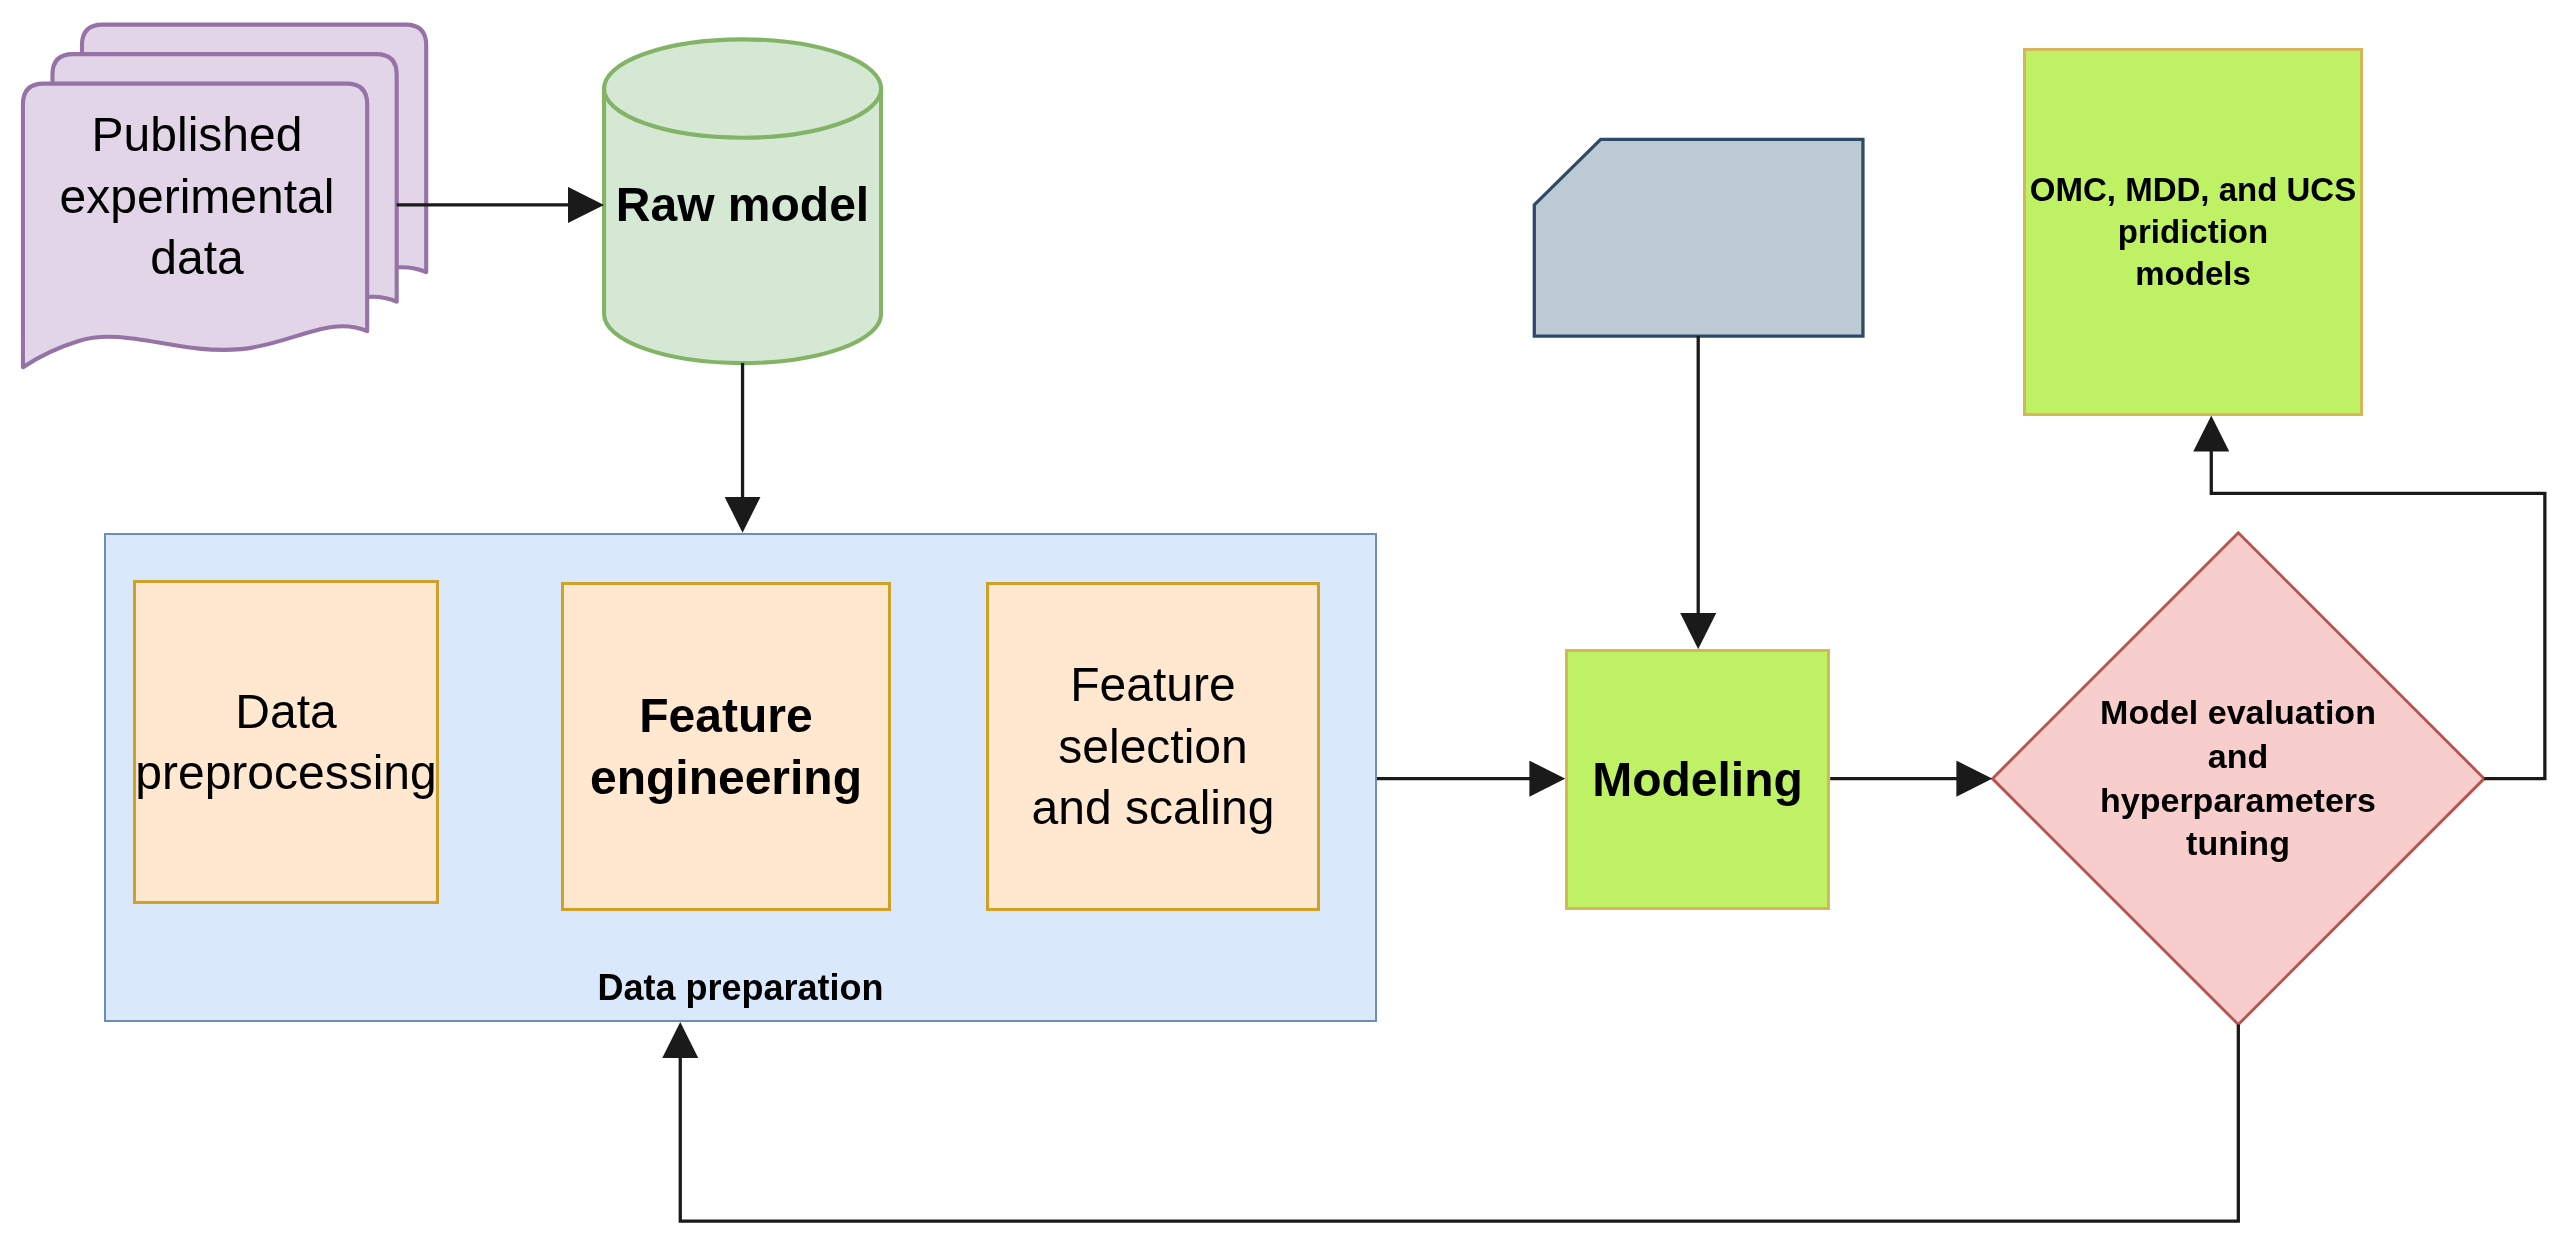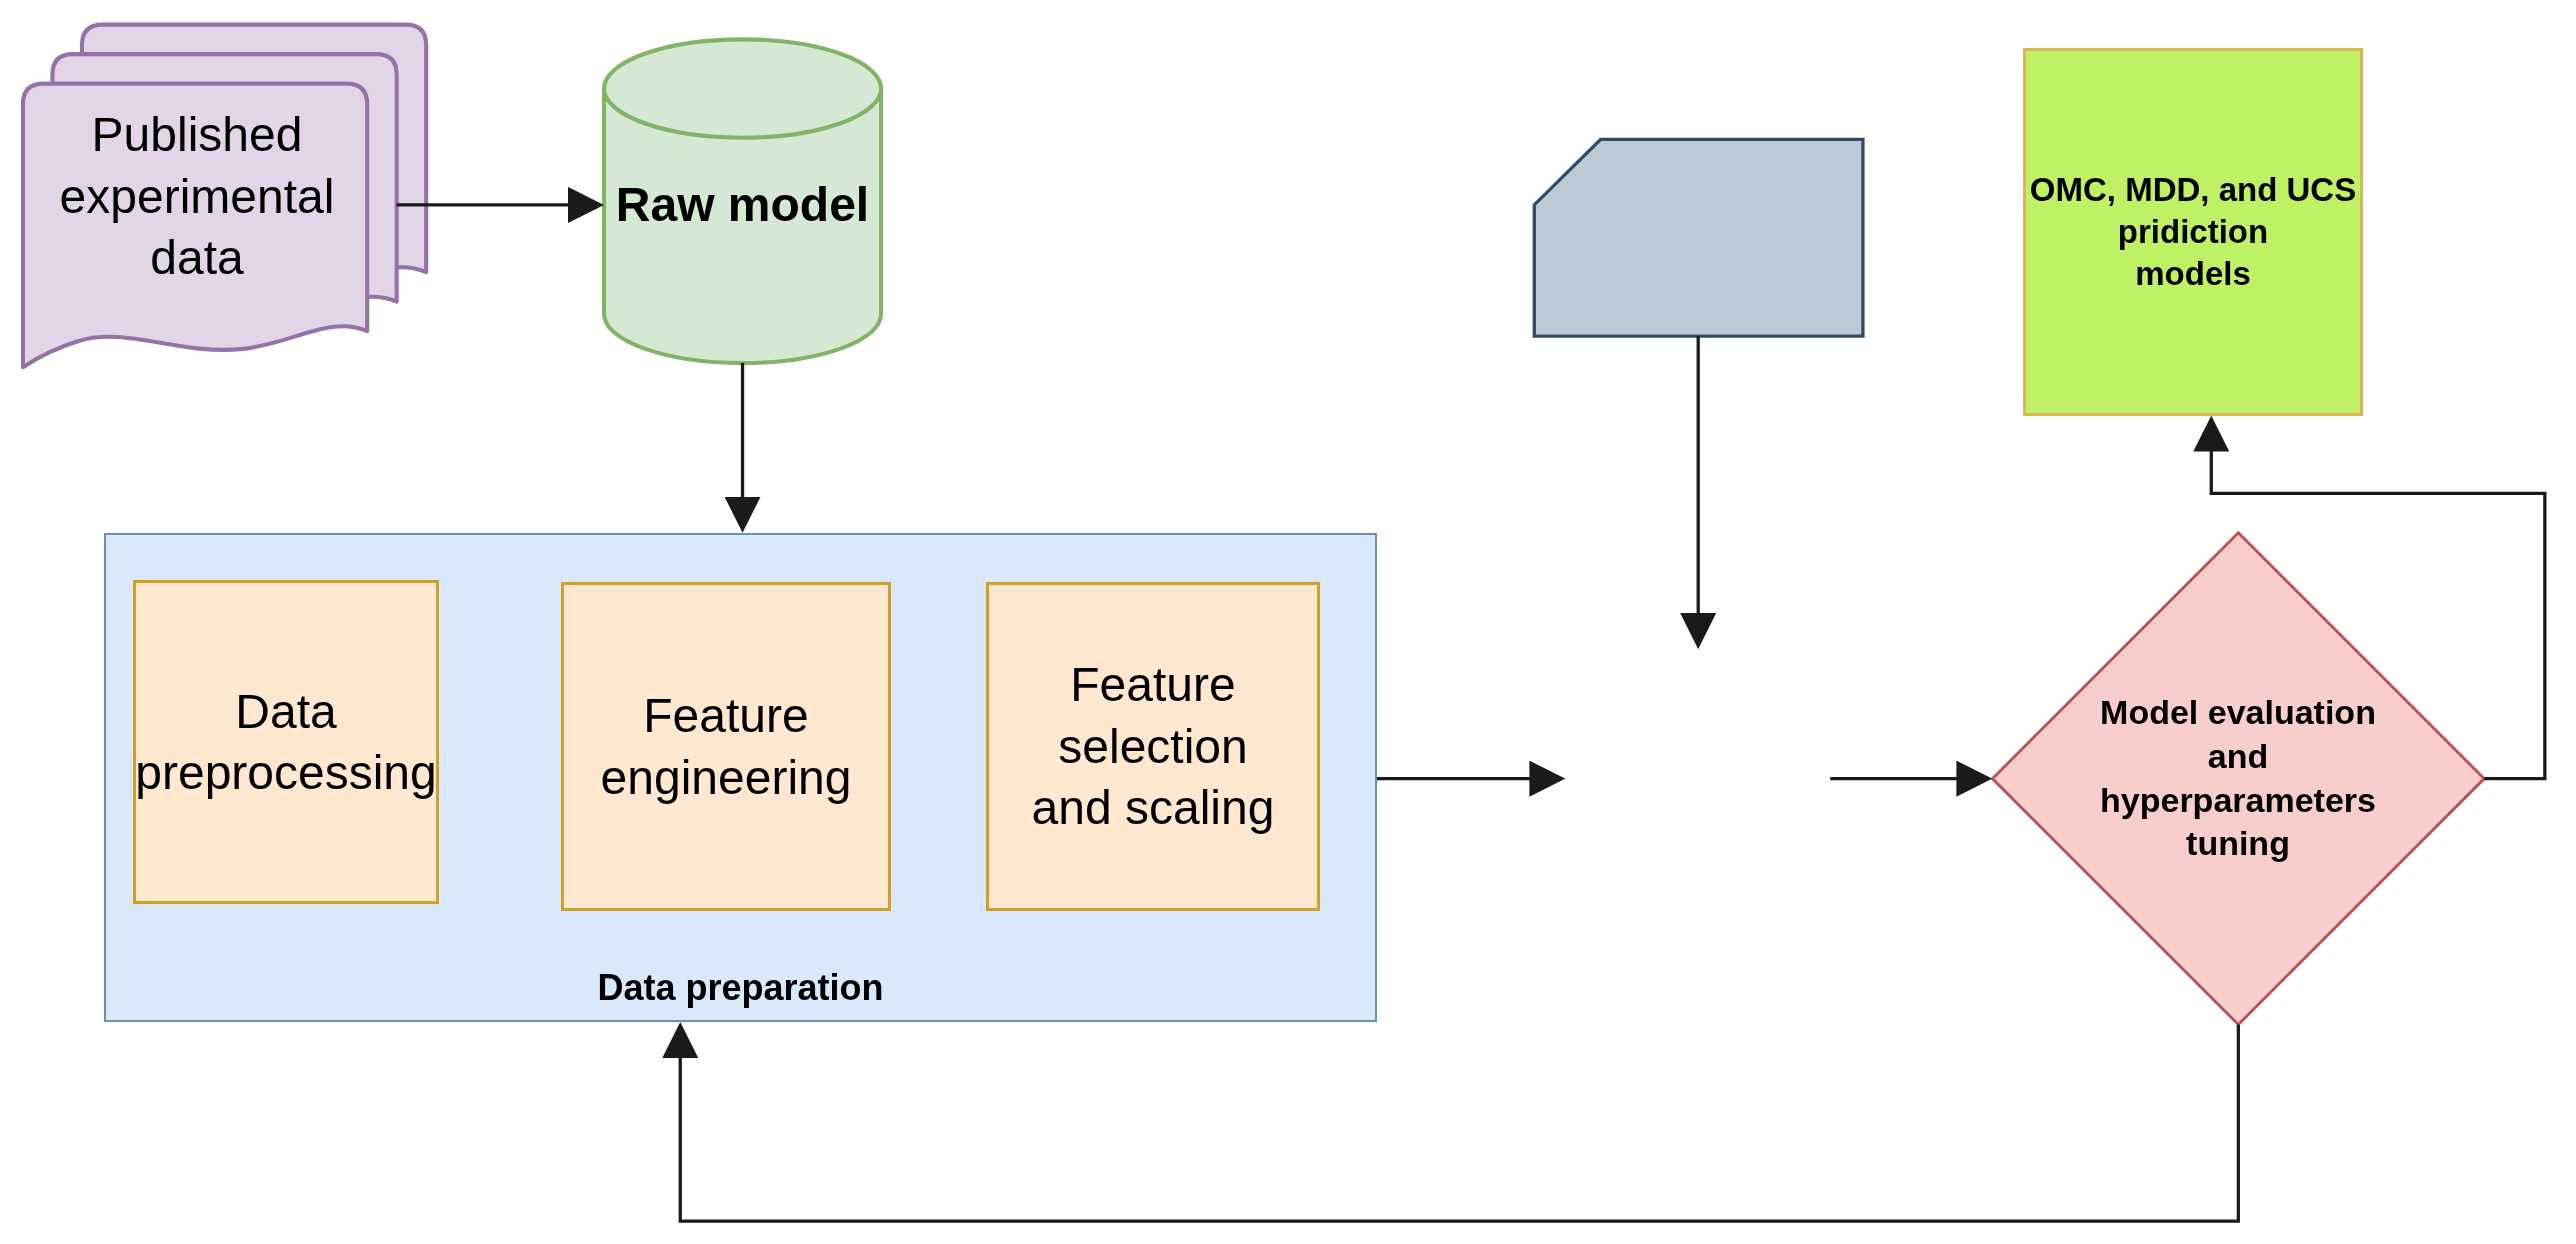--- a/index.html
+++ b/index.html
@@ -59,26 +59,27 @@
 
 <div id="canvas">
 
   <div class="abs container-blue" style="left:104px; top:533px; width:1273px; height:489px;">
     <div class="group-caption">Data preparation</div>
   </div>
 
   <div class="abs box-orange label" style="left:133px; top:580px; width:306px; height:324px;">Data
 preprocessing</div>
 
-  <div class="abs box-orange label" style="left:561px; top:582px; width:330px; height:329px;">Feature
+  <div class="abs box-orange label" style="left:561px; top:582px; width:330px; height:329px;font-weight:bold;">Feature
 engineering</div>
 
   <div class="abs box-orange label" style="left:986px; top:582px; width:334px; height:329px;">Feature selection
 and scaling</div>
 
+  <div class="abs box-yellow label bold" style="left:1565px; top:649px; width:265px; height:261px;">Modeling</div>
 
   <div class="abs box-yellow label bold" style="left:2023px; top:48px; width:340px; height:368px; font-size:33px;">OMC, MDD, and UCS
 pridiction
 models</div>
 
   <svg id="shape-layer" width="2576" height="1245" viewBox="0 0 3143 1519">
     <defs>
       <marker id="arrowhead" viewBox="0 0 11 11" refX="8" refY="5.5" markerWidth="11" markerHeight="11" orient="auto" markerUnits="strokeWidth">
         <path d="M0,0 L11,5.5 L0,11 Z" fill="#1a1a1a"></path>
       </marker>

